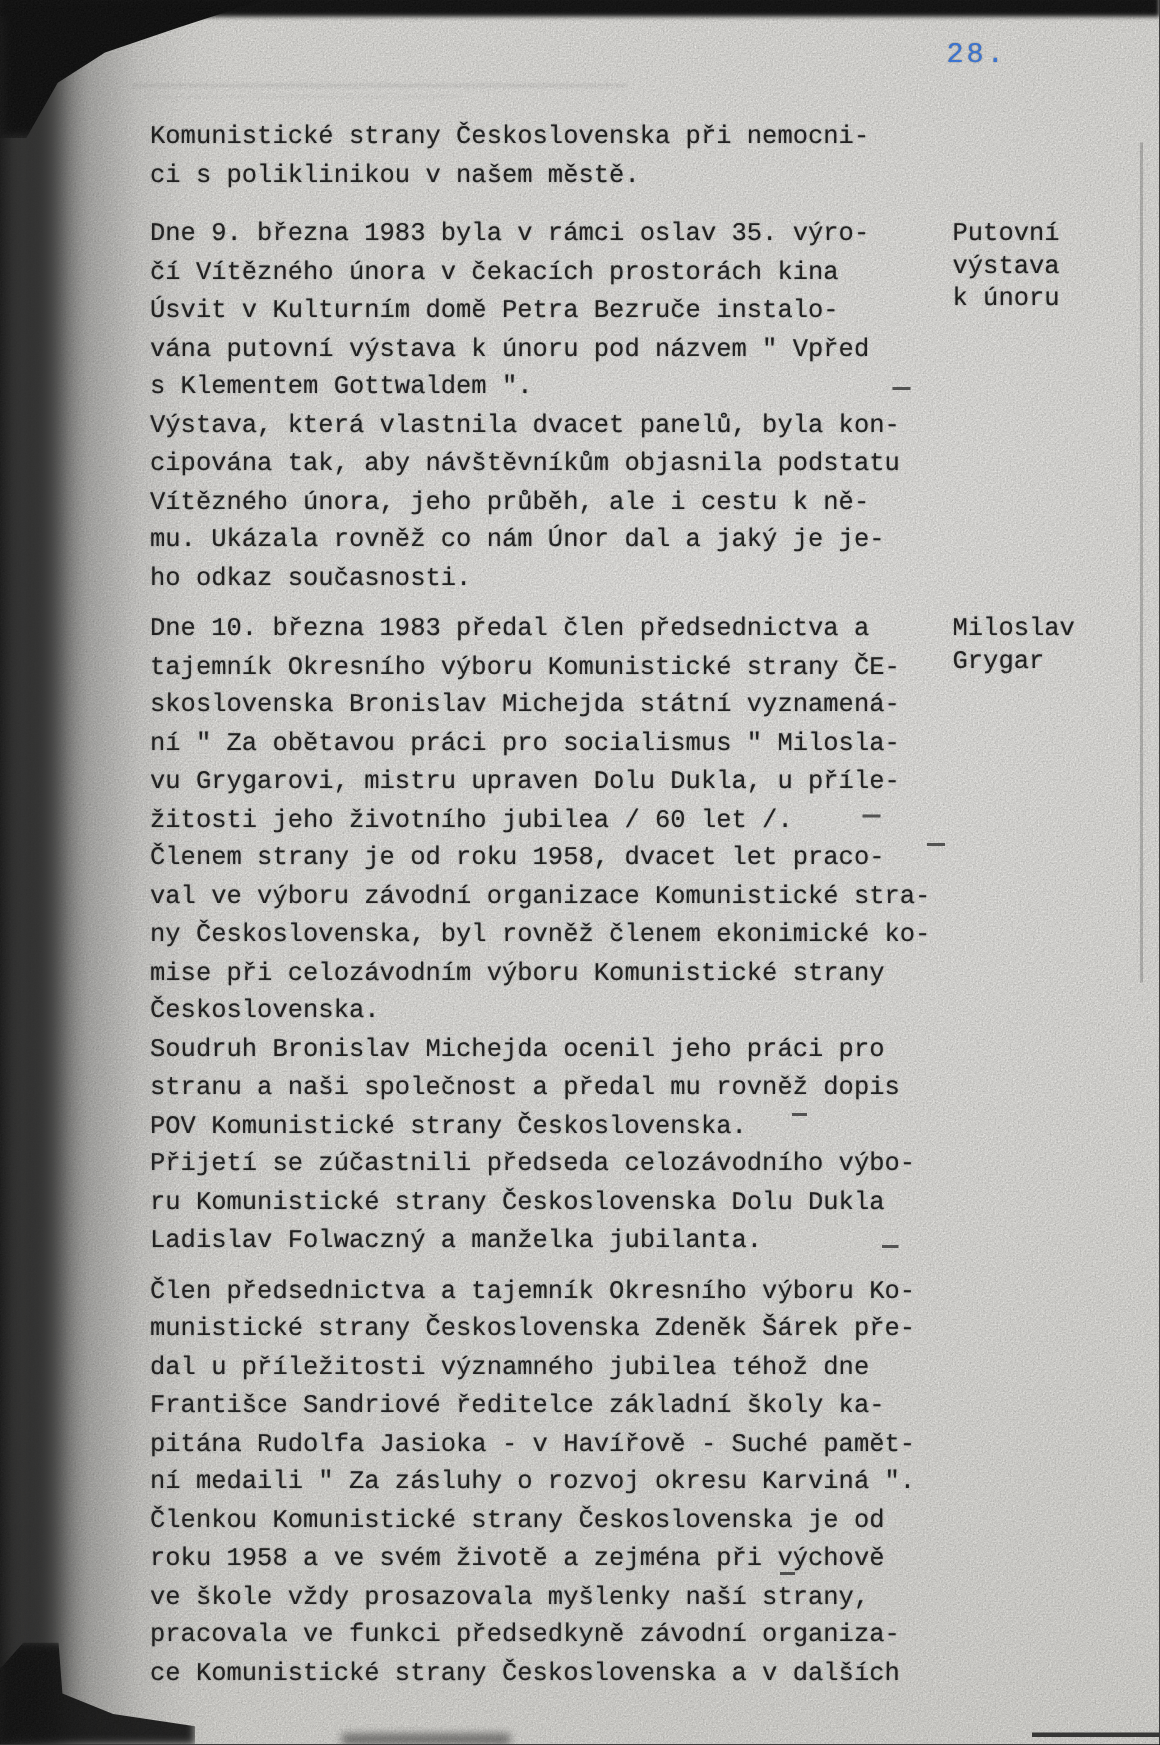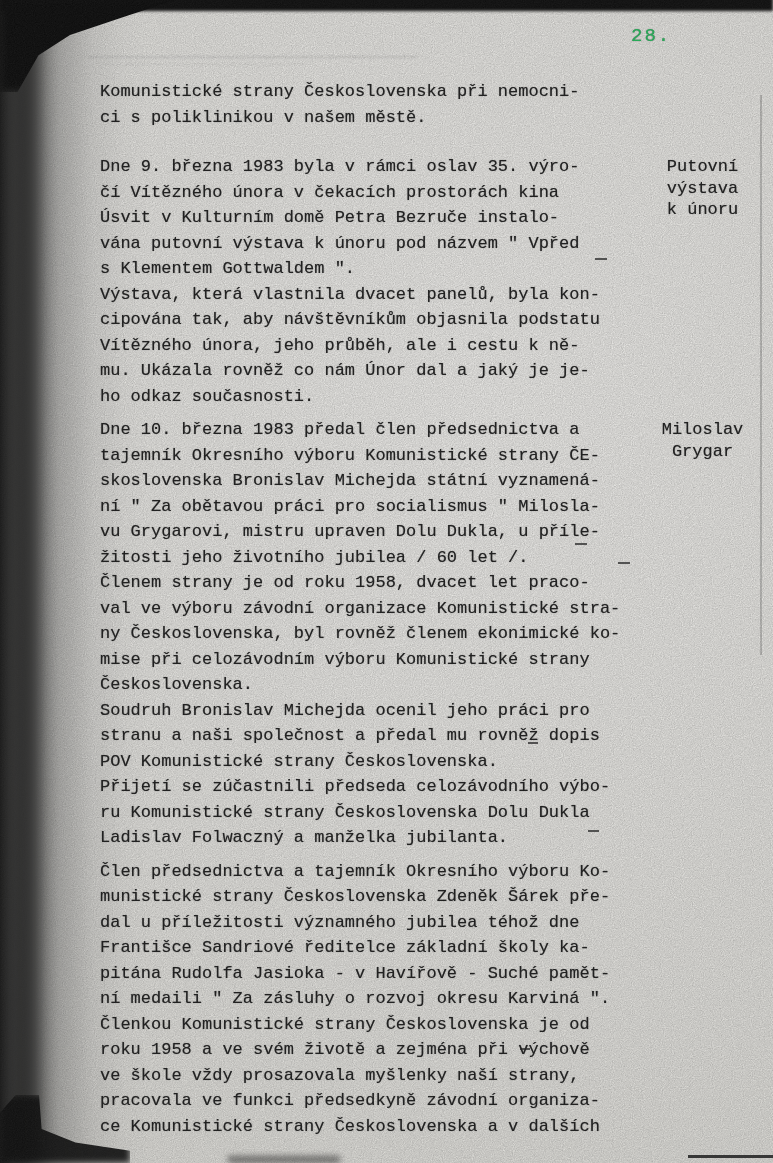--- a/index.html
+++ b/index.html
@@ -48,38 +48,37 @@
   .bottom-line {
     position:absolute; left:688px; bottom:5px; width:85px; height:3px;
     background:#161616; opacity:.85;
   }
   .right-edge-line {
     position:absolute; left:760px; top:95px; width:2px; height:560px;
     background:rgba(60,60,60,.26);
   }
   .page-number {
     position:absolute; left:631px; top:25px;
-    font-size:19px; letter-spacing:2px; color:#22c55e;
+    font-size:19px; letter-spacing:2px; color:#3b82f6;
     text-shadow:0 0 1px rgba(20,20,20,.6);
   }
   .content {
     position:absolute; left:100px; top:79px; width:660px;
     font-size:17px; line-height:25.5px; color:#1a1a1a;
   }
   .block { position:relative; margin-bottom:8px; }
-  .block:first-child { margin-bottom:24px; }
+  .block:first-child { margin-bottom:14px; }
   .block-text {
     white-space:pre; letter-spacing:0;
     text-shadow:0 0 1px rgba(25,25,25,.55);
   }
   .margin-note {
     position:absolute; left:535px; top:2px; width:135px;
     white-space:pre-line; line-height:21.5px;
     text-shadow:0 0 1px rgba(25,25,25,.55);
-    text-align:center;
   }
   .artifact {
     position:absolute; height:2px; background:#242424; opacity:.75;
   }
   .noise {
     position:absolute; inset:0; pointer-events:none; z-index:6;
   }
 </style>
 </head>
 <body>

